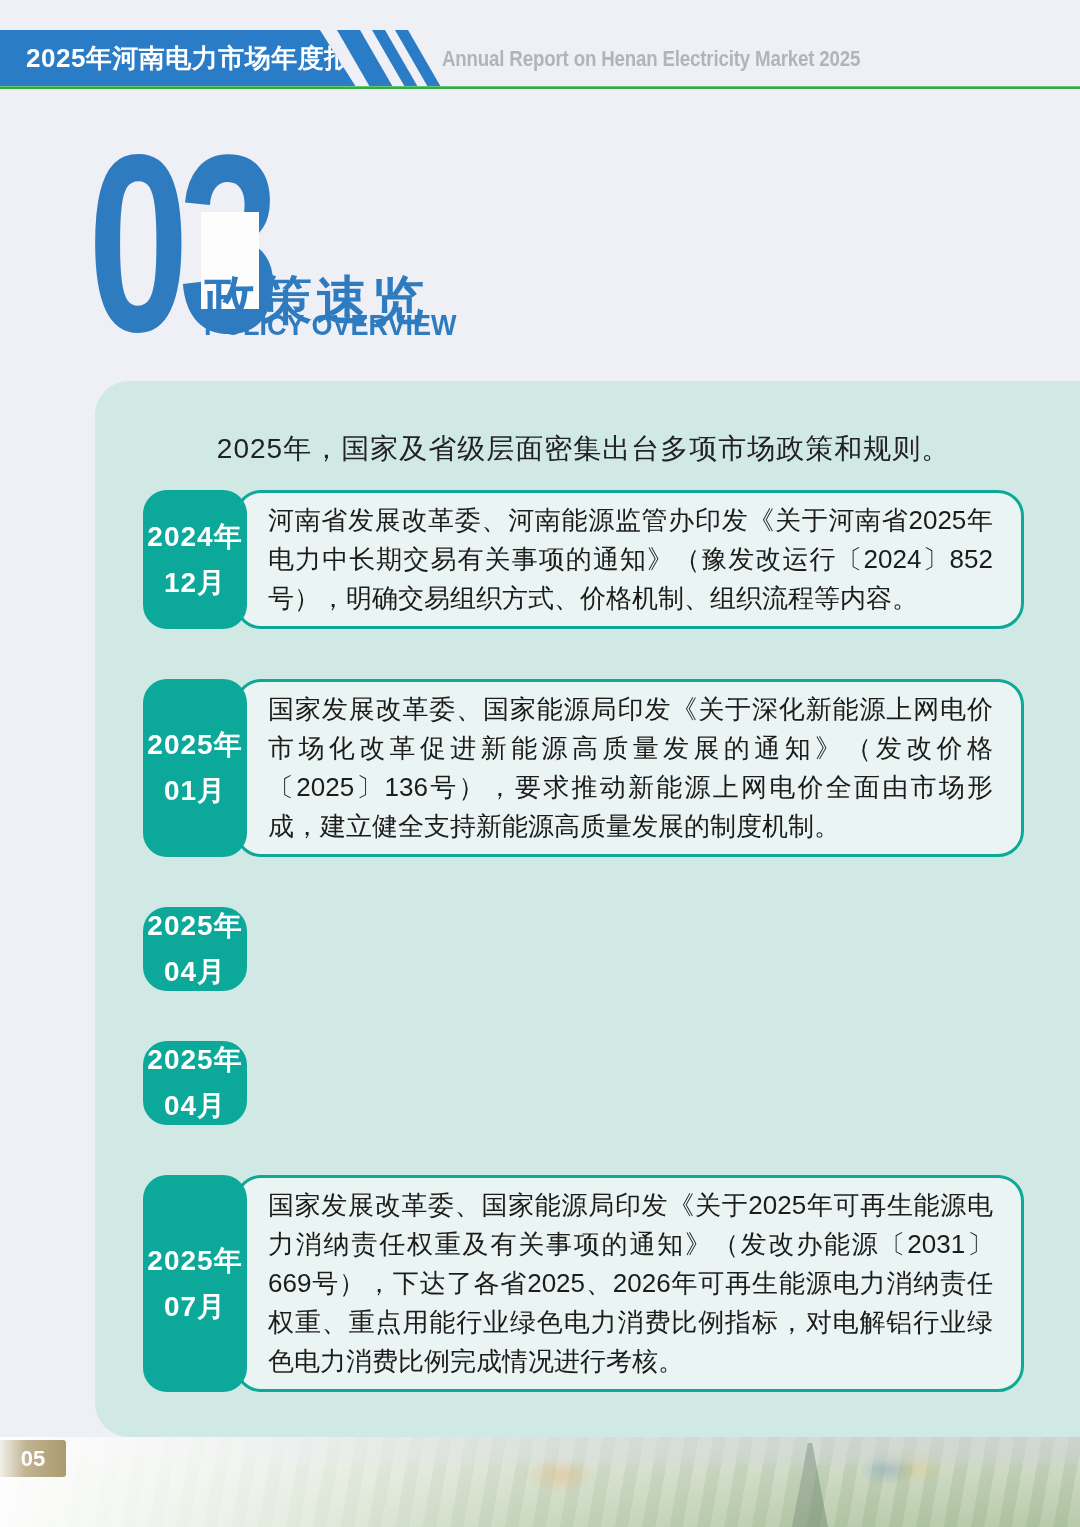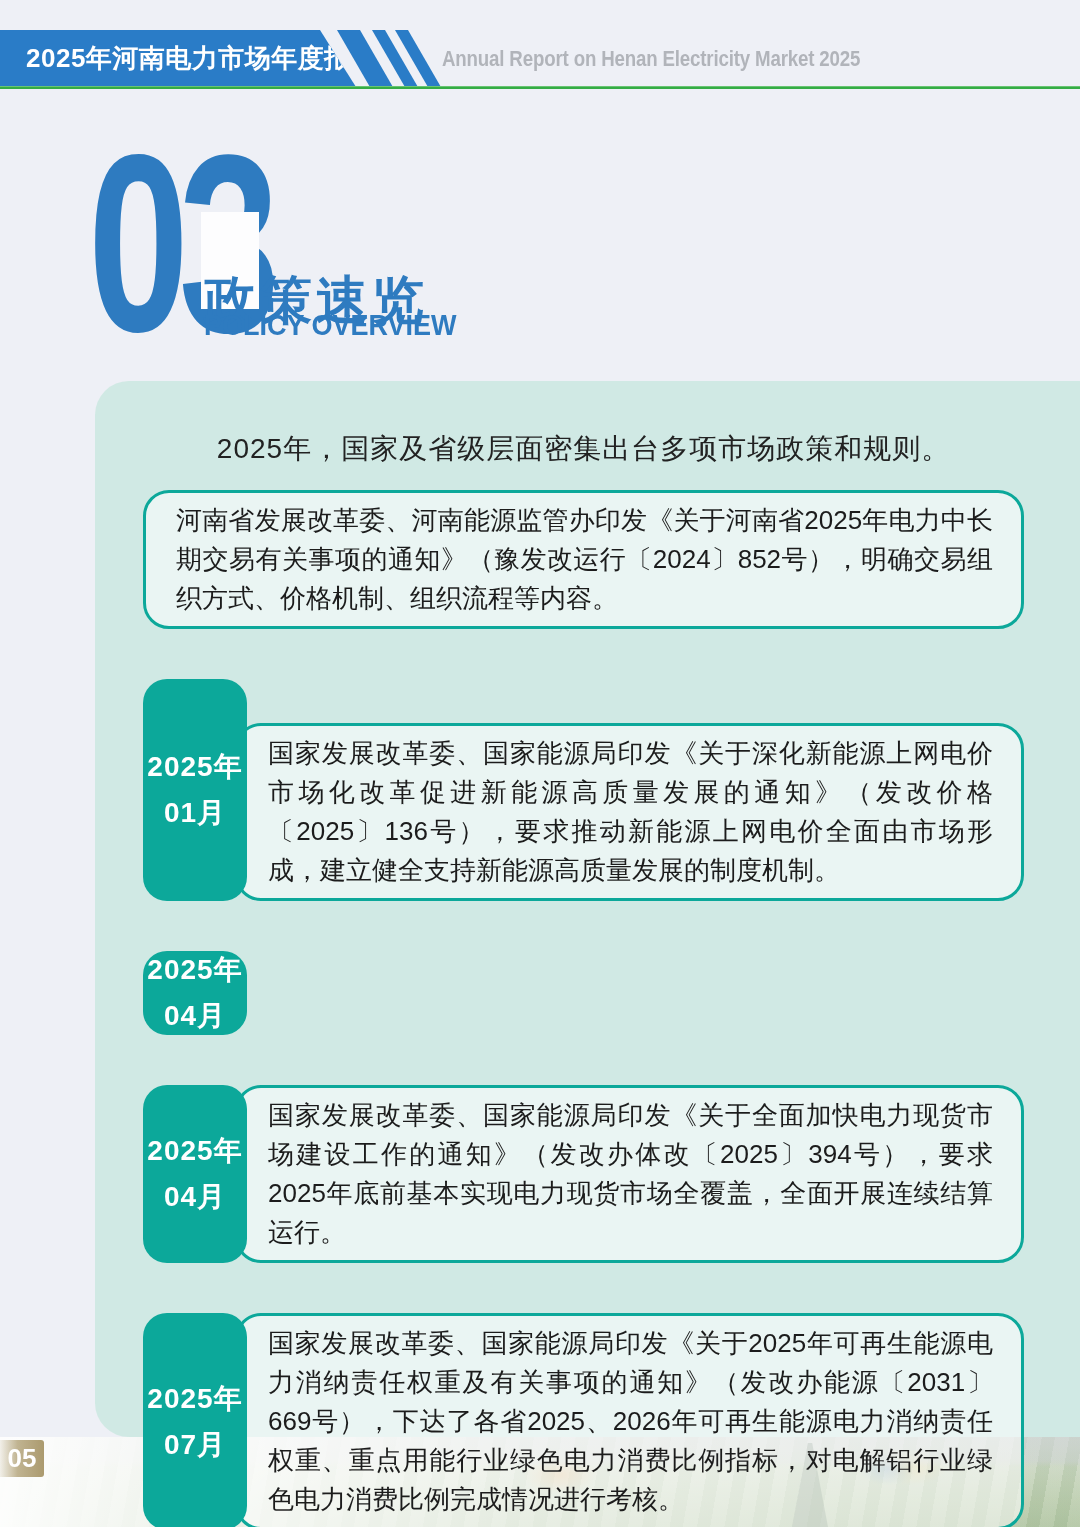--- a/index.html
+++ b/index.html
@@ -89,27 +89,27 @@
   }
   .content-box{
     flex:1;position:relative;z-index:1;
     border:3px solid #0ca89a;border-radius:26px;
     background:rgba(255,255,255,.55);
     box-sizing:border-box;
     padding:8px 28px 8px 30px;
     display:flex;align-items:center;
   }
   .content-box p{margin:0;font-size:26px;line-height:39px;color:#1c1c1c;text-align:justify;}
-  .mh1{min-height:122px;justify-content:center;} .mh2{min-height:160px;margin-top:44px;} .mh3{min-height:126px;}
+  .mh1{min-height:122px;justify-content:center;} .mh2{min-height:160px;} .mh3{min-height:126px;}
   .mh4{min-height:126px;} .mh5{min-height:180px;}
   
   .page-num{
-    position:absolute;left:0;top:1440px;width:44px;height:37px;z-index:4;
+    position:absolute;left:0;top:1440px;width:66px;height:37px;z-index:4;
     background:linear-gradient(90deg, rgba(177,161,118,.15) 0%, rgba(177,161,118,.8) 40%, #ab9a6e 100%);
-    color:#fff;font-size:26px;font-weight:bold;
+    color:#fff;font-size:22px;font-weight:bold;
     display:flex;align-items:center;justify-content:center;
     border-radius:0 3px 3px 0;
   }
 </style>
 </head>
 <body>
 
 <div class="page-bg"></div>
 <div class="photo-strip"></div>
 <div class="tower"></div>
@@ -125,20 +125,24 @@
 
 <div class="big-num">03</div>
 <div class="white-notch"></div>
 <div class="title-cn">政策速览</div>
 <div class="title-en">POLICY OVERVIEW</div>
 
 <div class="panel">
   <p class="intro">2025年，国家及省级层面密集出台多项市场政策和规则。</p>
 
   <div class="entry">
+    <div class="date-box">
+      <span>2024年</span>
+      <span>12月</span>
+    </div>
     <div class="content-box mh1">
       <p>河南省发展改革委、河南能源监管办印发《关于河南省2025年电力中长期交易有关事项的通知》（豫发改运行〔2024〕852号），明确交易组织方式、价格机制、组织流程等内容。</p>
     </div>
   </div>
 
   <div class="entry">
     <div class="date-box">
       <span>2025年</span>
       <span>01月</span>
     </div>
@@ -152,23 +156,20 @@
       <span>2025年</span>
       <span>04月</span>
     </div>
   </div>
 
   <div class="entry">
     <div class="date-box">
       <span>2025年</span>
       <span>04月</span>
     </div>
-    <div class="content-box mh4">
-      <p>国家发展改革委、国家能源局印发《关于全面加快电力现货市场建设工作的通知》（发改办体改〔2025〕394号），要求2025年底前基本实现电力现货市场全覆盖，全面开展连续结算运行。</p>
-    </div>
   </div>
 
   <div class="entry last">
     <div class="date-box">
       <span>2025年</span>
       <span>07月</span>
     </div>
     <div class="content-box mh5">
       <p>国家发展改革委、国家能源局印发《关于2025年可再生能源电力消纳责任权重及有关事项的通知》（发改办能源〔2031〕669号），下达了各省2025、2026年可再生能源电力消纳责任权重、重点用能行业绿色电力消费比例指标，对电解铝行业绿色电力消费比例完成情况进行考核。</p>
     </div>

